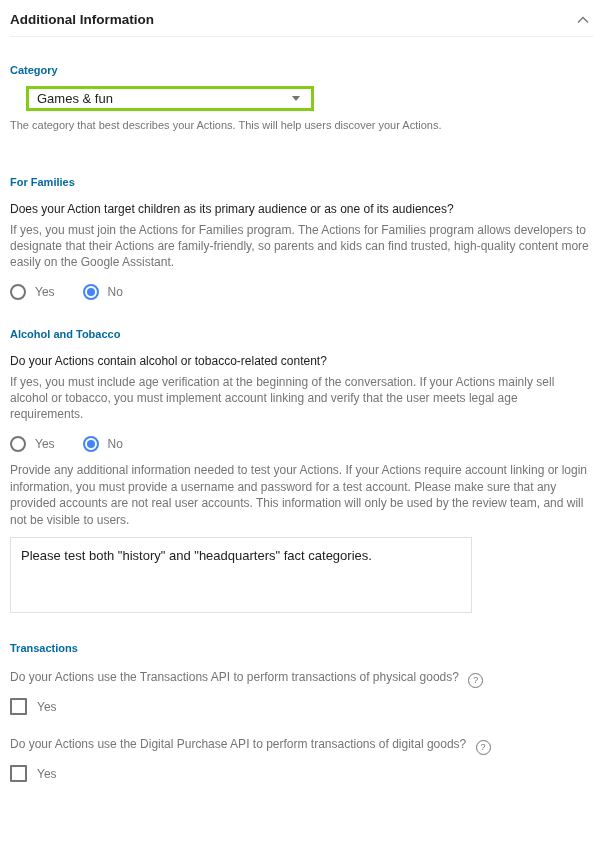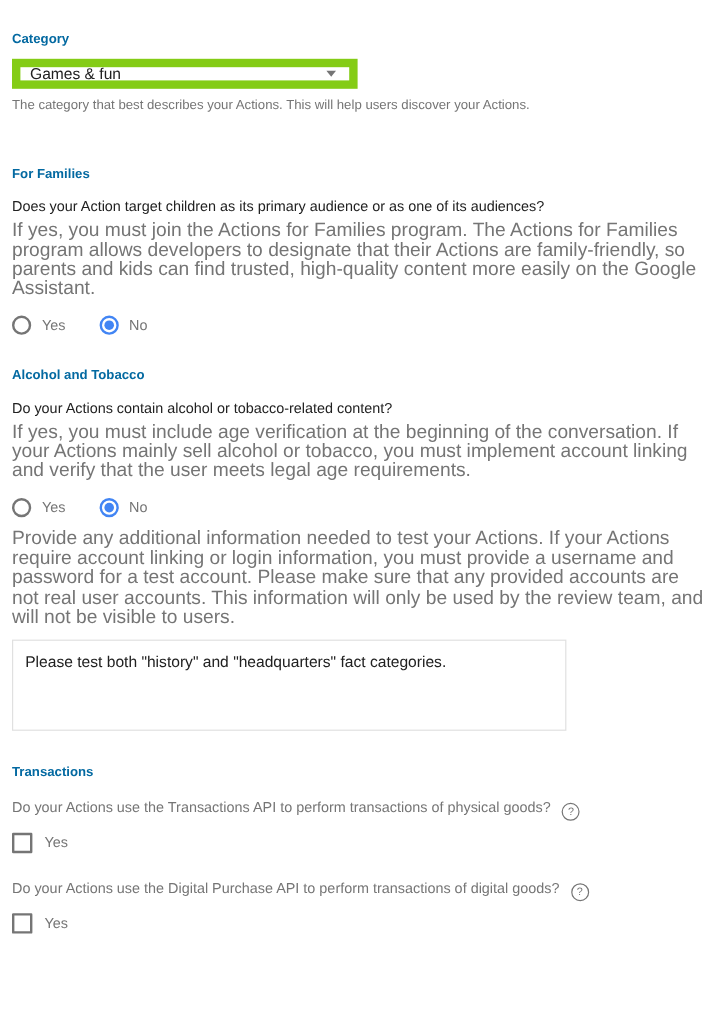--- a/index.html
+++ b/index.html
@@ -13,28 +13,29 @@
   .panel-header {
     display:flex; justify-content:space-between; align-items:center;
     padding:12px 2px 9px 0; border-bottom:1px solid #ededed; cursor:pointer;
   }
   .panel-title { font-size:13.5px; font-weight:bold; color:#212121; }
   .chev { display:flex; align-items:center; padding:2px; }
 
   .sec-title { font-size:11px; font-weight:bold; color:#0369a1; }
   .question { font-size:12px; color:#212121; font-weight:500; line-height:16px; }
   .question.gray { color:#757575; font-weight:400; }
-  .helper { font-size:16px; color:#757575; line-height:16px; }
+  .helper { font-size:12px; color:#757575; line-height:16px; }
 
   .mt-cat { margin-top:27px; }
   .dropdown {
     margin-top:10px; width:288px; height:25px; box-sizing:border-box;
-    border:7px solid #84cc16; background:#fff; cursor:pointer;
+    border:3px solid #84cc16; background:#fff; cursor:pointer;
     display:flex; align-items:center; justify-content:space-between;
     padding:0 11px 0 8px;
+    margin-left:16px;
   }
   .dropdown-value { font-size:13px; color:#212121; }
   .dd-arrow {
     width:0; height:0; border-left:4px solid transparent;
     border-right:4px solid transparent; border-top:5px solid #757575;
   }
   .cat-helper { margin-top:6px; font-size:11px; }
 
   .mt-section { margin-top:43px; }
   .mt-section2 { margin-top:28px; }
@@ -77,20 +78,28 @@
     width:13px; height:13px; border:1px solid #757575; border-radius:50%;
     font-size:9px; line-height:1; color:#757575; margin-left:6px;
     vertical-align:-2px; cursor:pointer; flex:none;
   }
 </style>
 </head>
 <body>
 
 <div class="page">
 
+  <div class="panel-header">
+    <span class="panel-title">Additional Information</span>
+    <span class="chev">
+      <svg width="12" height="8" viewBox="0 0 12 8">
+          <path d="M1 6.5 L6 1.5 L11 6.5" fill="none" stroke="#757575" stroke-width="1.4"></path>
+        </svg>
+    </span>
+  </div>
 
   <div>
     <div class="sec-title mt-cat">Category</div>
     <div class="dropdown">
       <span class="dropdown-value">Games &amp; fun</span>
       <span class="dd-arrow"></span>
     </div>
     <div class="helper cat-helper">The category that best describes your Actions. This will help users discover your Actions.</div>
   </div>
 

